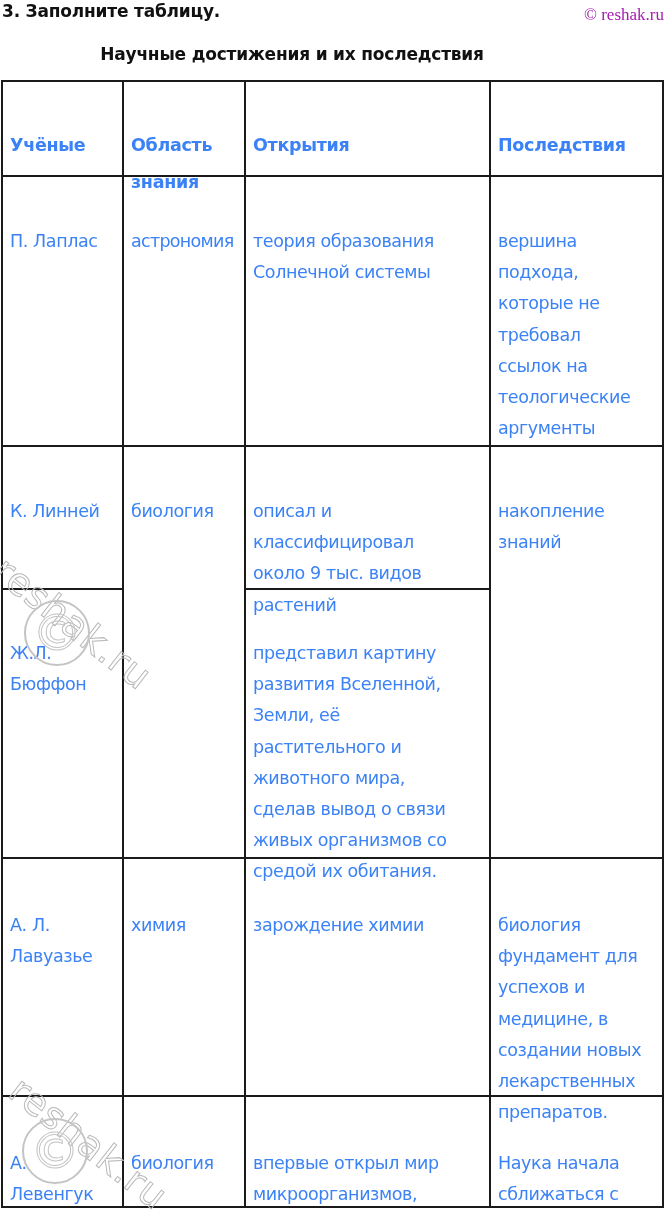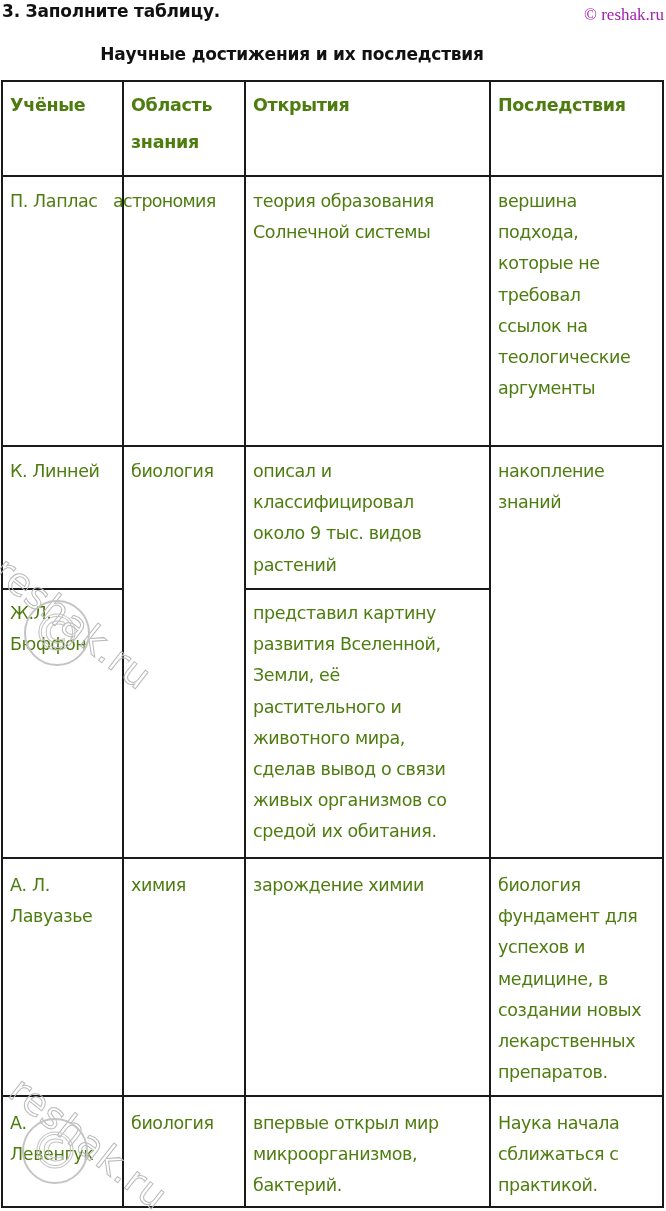--- a/index.html
+++ b/index.html
@@ -26,21 +26,22 @@
       position: absolute; left: 1px; top: 80px; width: 663px; height: 1128px;
     }
     .line { position: absolute; background: #1a1a1a; }
     .hline { height: 2px; }
     .vline { width: 2px; }
 
     .cell {
       position: absolute; padding: 0;
       font-family: "DejaVu Sans", sans-serif;
       font-size: 17.5px; line-height: 31.2px; letter-spacing: -0.4px;
-      color: #4d7c0f;
+      color: #3b82f6;
+      margin-top: 40px;
     }
     .cell.head { font-weight: bold; font-size: 17.5px; line-height: 37px; letter-spacing: -0.3px; }
     .cell .ln { display: block; white-space: nowrap; }
 
     .watermark {
       position: absolute; pointer-events: none;
       font-family: "DejaVu Sans", sans-serif; font-size: 38px;
       color: transparent; -webkit-text-stroke: 1px #b9b9b9;
       transform: rotate(38deg); transform-origin: left top;
       letter-spacing: 1px;
@@ -86,21 +87,21 @@
   <div class="cell head" style="left:252px;top:7px;">
     <span class="ln">Открытия</span>
   </div>
   <div class="cell head" style="left:497px;top:7px;">
     <span class="ln">Последствия</span>
   </div>
 
   <div class="cell" style="left:9px;top:106px;">
     <span class="ln">П. Лаплас</span>
   </div>
-  <div class="cell" style="left:112px;top:106px;letter-spacing:-0.7px;">
+  <div class="cell" style="left:130px;top:106px;letter-spacing:-0.7px;">
     <span class="ln">астрономия</span>
   </div>
   <div class="cell" style="left:252px;top:106px;">
     <span class="ln">теория образования</span>
     <span class="ln">Солнечной системы</span>
   </div>
   <div class="cell" style="left:497px;top:106px;">
     <span class="ln">вершина</span>
     <span class="ln">подхода,</span>
     <span class="ln">которые не</span>

